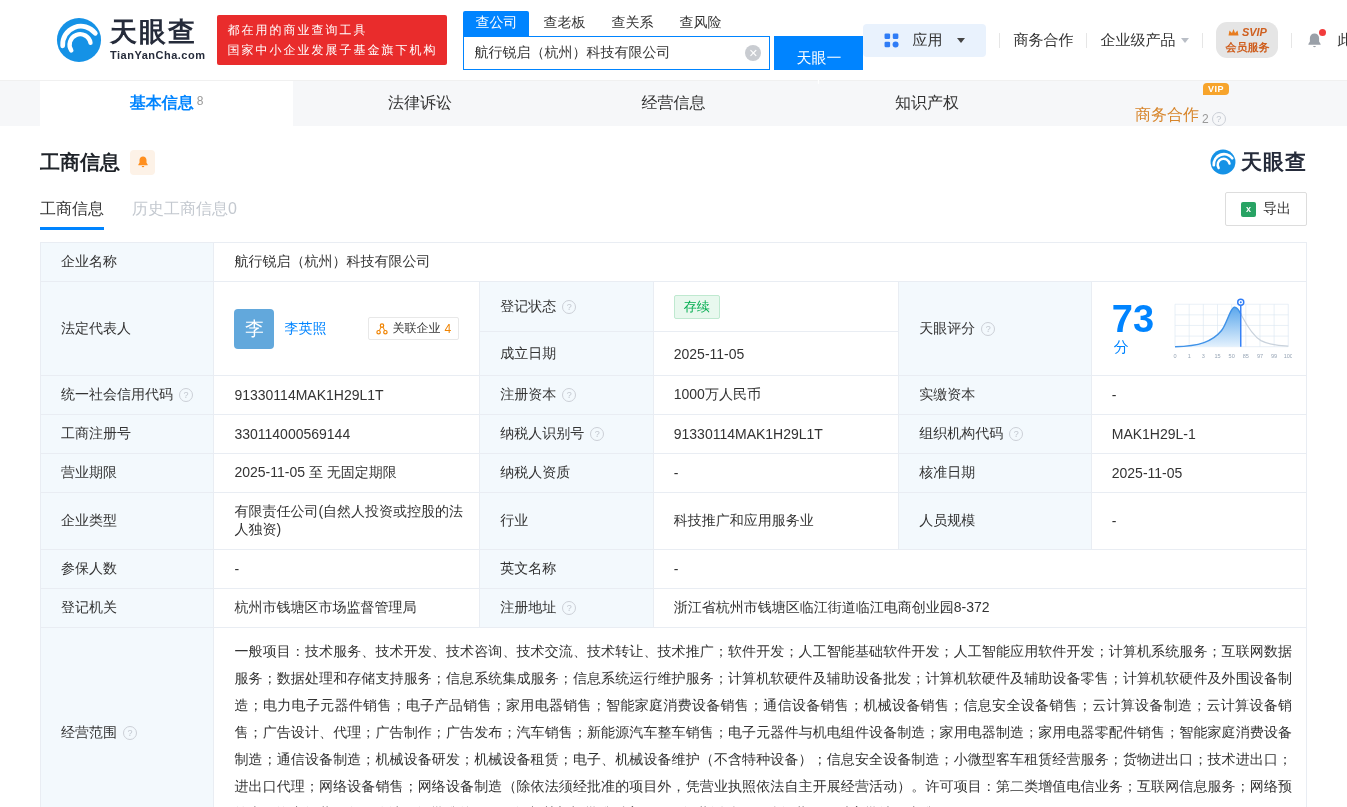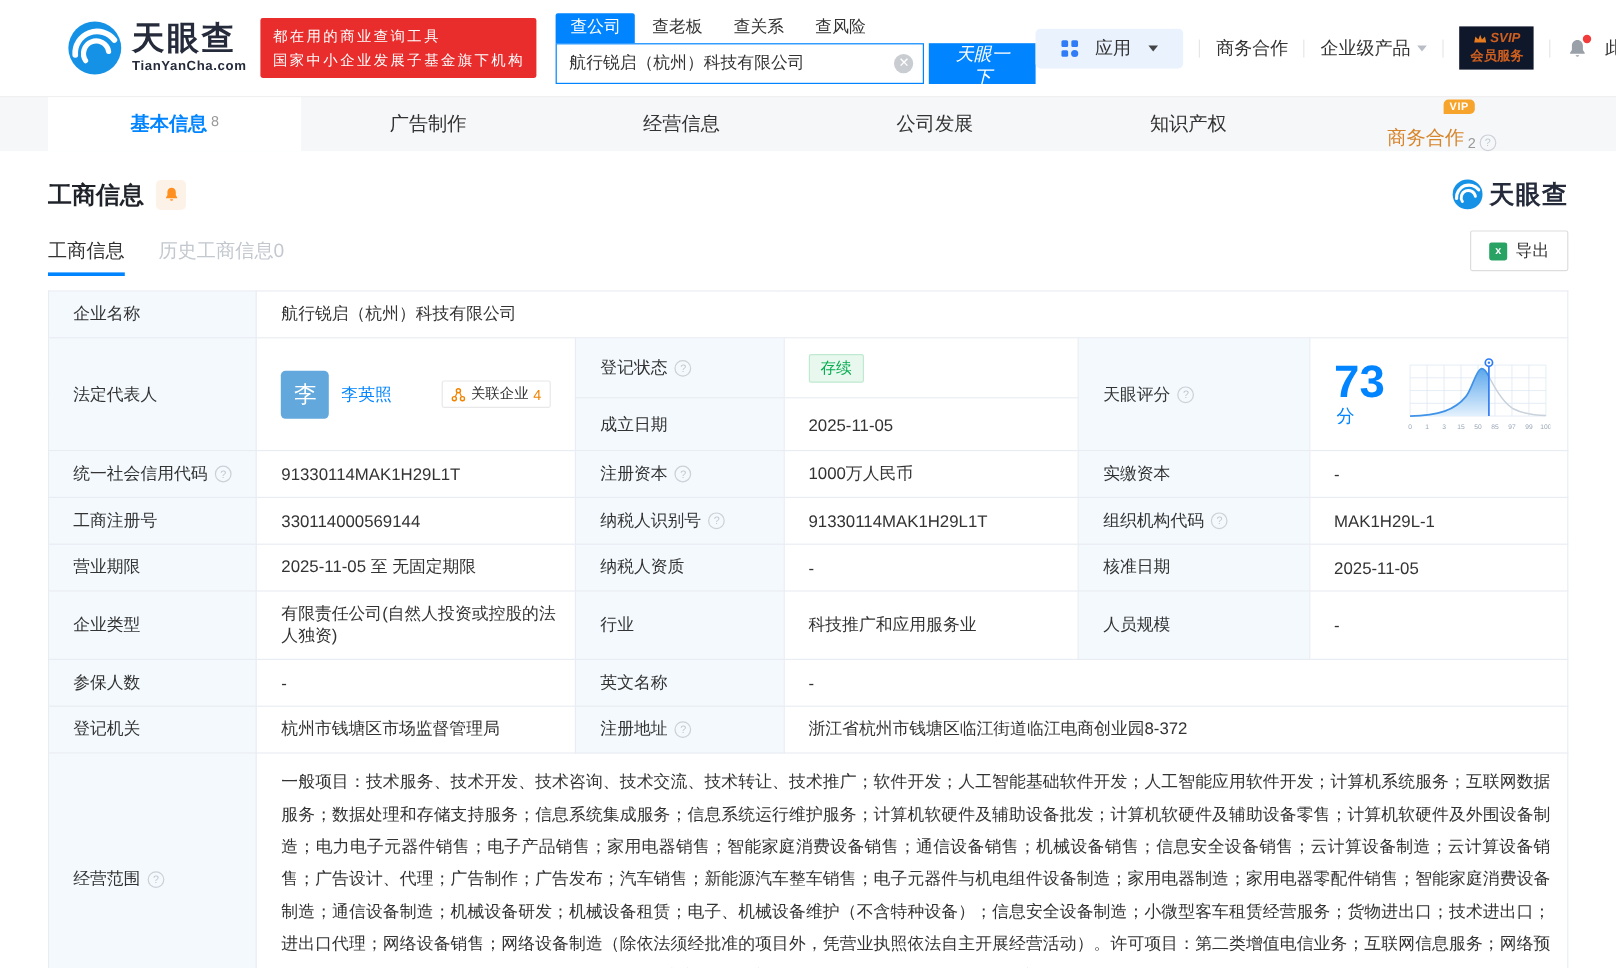--- a/index.html
+++ b/index.html
@@ -19,31 +19,31 @@
   .search-tabs { display:flex; align-items:flex-end; gap:2px; }
   .search-tab { padding:3px 12px 4px; font-size:14px; color:#333; cursor:pointer; }
   .search-tab.active { background:#0084ff; color:#fff; border-radius:2px 2px 0 0; }
   .search-row { display:flex; align-items:center; }
   .search-box { width:345px; height:34px; border:1px solid #0084ff; display:flex; align-items:center;
     padding:0 8px 0 10px; background:#fff; }
   .search-box input { border:none; outline:none; flex:1; font-size:14px; color:#333;
     font-family:"Liberation Sans","DejaVu Sans",sans-serif; }
   .clear-icon { width:16px; height:16px; border-radius:50%; background:#c9ccd1; color:#fff;
     font-size:11px; line-height:16px; text-align:center; cursor:pointer; }
-  .search-btn { height:34px; padding:0 18px; margin-left:4px; background:#0084ff; color:#fff;
-    border:none; font-size:15px; cursor:pointer; font-family:inherit;font-style:italic; }
+  .search-btn { height:34px; padding:13px 18px; margin-left:4px; background:#0084ff; color:#fff;
+    border:none; font-size:15px; cursor:pointer; font-family:inherit; }
   .top-nav { margin-left:auto; display:flex; align-items:center; gap:13px; white-space:nowrap; }
   .nav-sep { width:1px; height:15px; background:#e6e6e6; }
   .apps-chip { display:flex; align-items:center; gap:13px; background:#e9f2fd; border-radius:4px;
     padding:7px 21px; cursor:pointer; font-size:15px; }
   .caret { width:0; height:0; border-left:4px solid transparent; border-right:4px solid transparent;
     border-top:5px solid #444; margin-left:2px; }
   .caret.gray { border-top-color:#b9bec6; }
   .nav-link { font-size:15px; color:#333; cursor:pointer; display:flex; align-items:center; gap:4px; }
-  .svip-badge { background:#0f172a; border-radius:0; padding:3px 9px; text-align:center;
+  .svip-badge { background:#e5e5e5; border-radius:11px; padding:3px 9px; text-align:center;
     color:#cf5f1f; font-weight:700; font-size:11px; line-height:1.35; cursor:pointer; }
   .svip-top { display:flex; align-items:center; gap:3px; justify-content:center; font-style:italic; }
   .bell-wrap { position:relative; cursor:pointer; display:flex; }
   .bell-dot { position:absolute; right:-2px; top:-2px; width:7px; height:7px; border-radius:50%; background:#f23c3c; }
 
   
   .main-tabs { height:46px; background:#f6f7f9; border-top:1px solid #f0f0f0; display:flex; padding:0 40px; }
   .main-tab { flex:1; display:flex; align-items:center; justify-content:center; gap:3px;
     font-size:16px; color:#333; cursor:pointer; position:relative; }
   .main-tab.active { background:#fff; color:#0084ff; font-weight:700; }
@@ -170,27 +170,24 @@
     </span>
   </div>
 </div>
 
 <div class="main-tabs">
   <div class="main-tab active">
     <span>基本信息</span>
       <span class="tab-count">8</span>
   </div>
   <div class="main-tab">
-      <span>广告制作</span>
+      <span>法律诉讼</span>
     </div>
   <div class="main-tab">
       <span>经营信息</span>
-    </div>
-  <div class="main-tab">
-      <span>公司发展</span>
     </div>
   <div class="main-tab">
       <span>知识产权</span>
     </div>
   <div class="main-tab vip-tab">
     <span class="vip-badge">VIP</span>
     <span>商务合作</span>
       <span class="tab-count">2</span>
     <span class="q-circle">?</span>
   </div>

